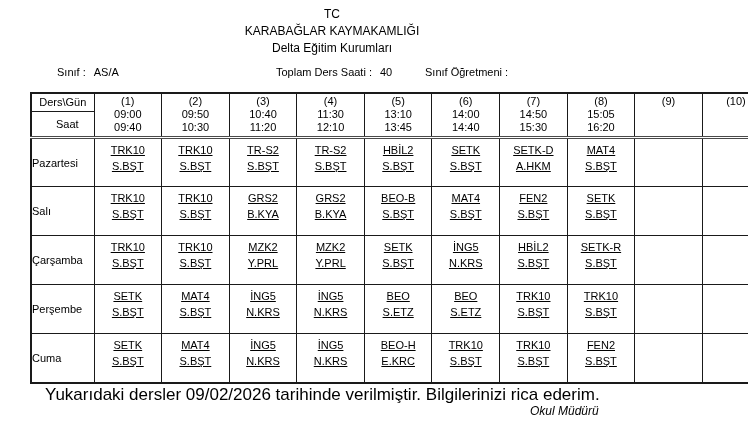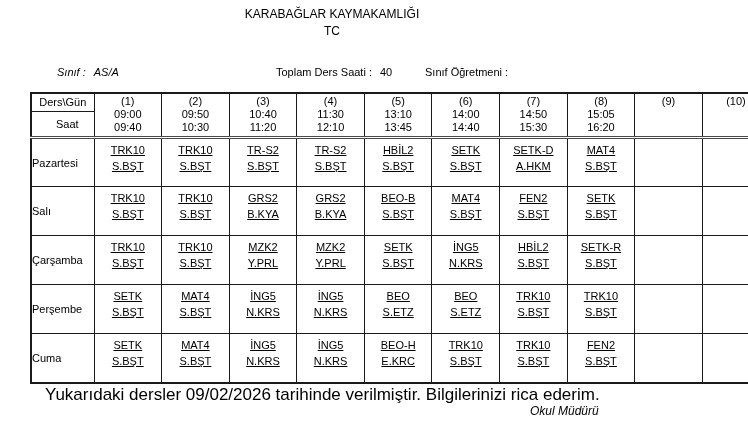--- a/index.html
+++ b/index.html
@@ -13,21 +13,21 @@
   }
   
   .titles{
     position:absolute;top:6px;left:0;width:664px;
     text-align:center;
   }
   .titles div{font-size:12px;line-height:17px;}
   
   .info{position:absolute;top:66px;left:0;width:748px;font-size:11px;}
   .info .grp{position:absolute;top:0;white-space:pre;}
-  .grp.class{left:57px;font-style:italic;}
+  .grp.class{left:57px;}
   .grp.total{left:276px;}
   .grp.teacher{left:425px;}
   .info .val{margin-left:8px;}
   
   table.tt{
     position:absolute;left:30px;top:92px;
     width:741px;
     border-collapse:collapse;table-layout:fixed;
     border:2px solid #1a1a1a;
   }
@@ -57,22 +57,23 @@
   
   .note{position:absolute;left:45px;top:385px;font-size:17px;}
   .sig{position:absolute;left:530px;top:404px;font-size:12px;font-style:italic;}
 </style>
 </head>
 <body>
 
 <div class="page">
 
   <div class="titles">
+    <div>TC</div>
     <div>KARABAĞLAR KAYMAKAMLIĞI</div>
-    <div>TC</div>
+    <div>Delta Eğitim Kurumları</div>
   </div>
 
   <div class="info">
     <span class="grp class"><span>Sınıf :</span><span class="val">AS/A</span></span>
     <span class="grp total"><span>Toplam Ders Saati :</span><span class="val">40</span></span>
     <span class="grp teacher"><span>Sınıf Öğretmeni :</span><span class="val"></span></span>
   </div>
 
   <table class="tt">
     <colgroup>

